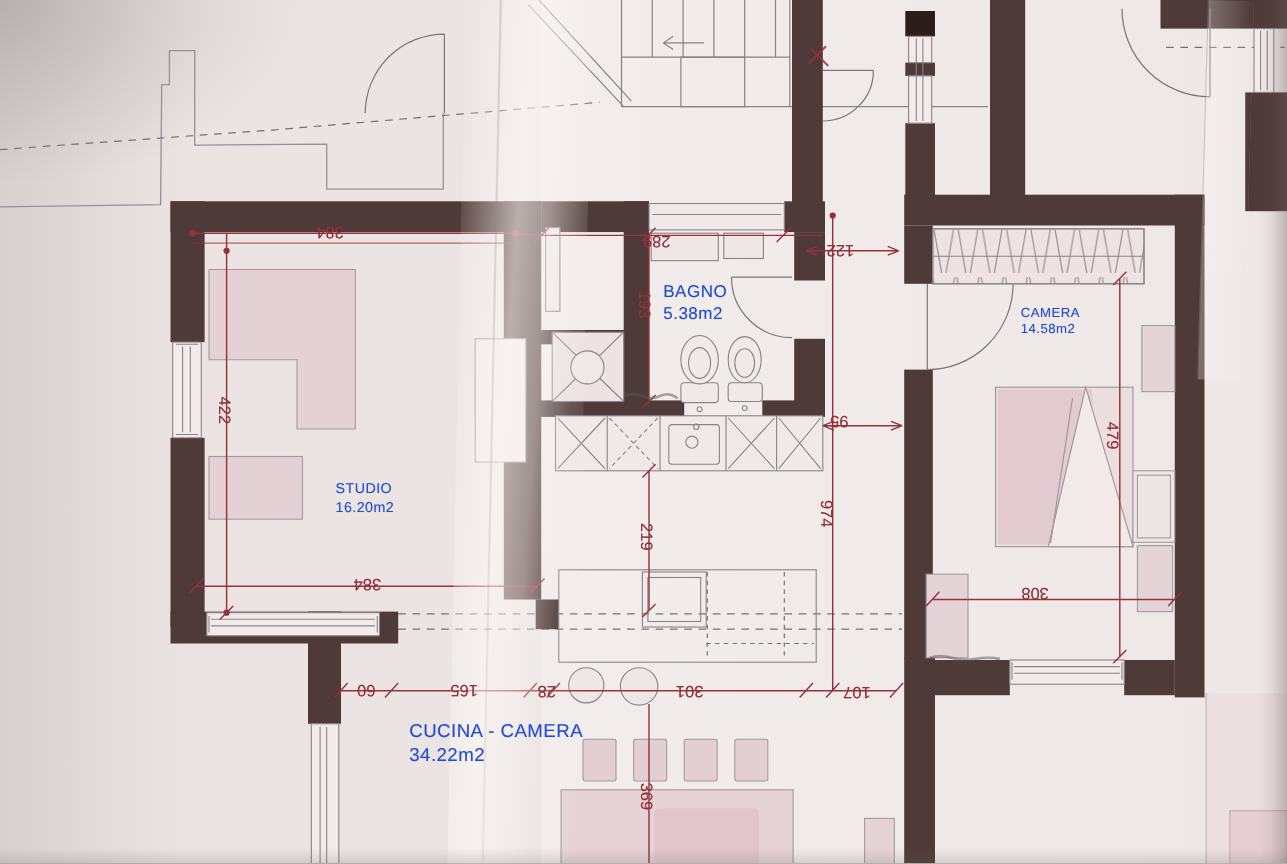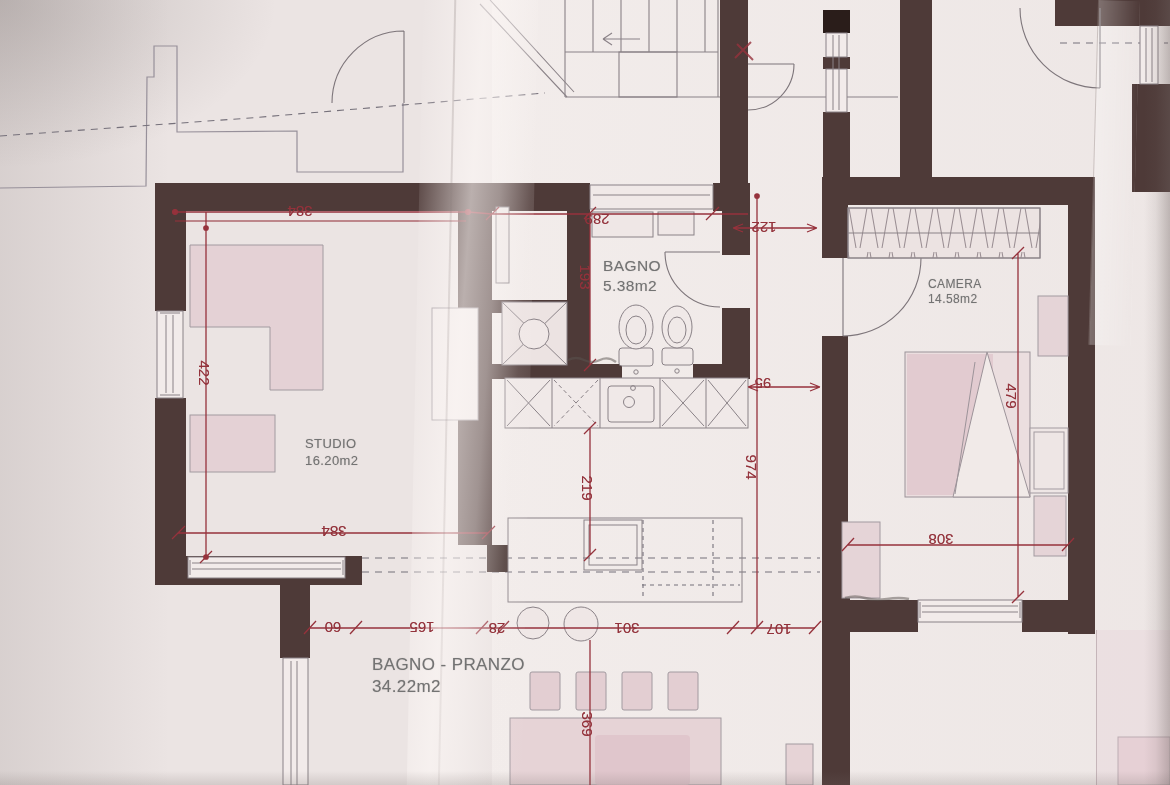--- a/index.html
+++ b/index.html
@@ -27,21 +27,21 @@
   .right-edge{position:absolute;right:0;top:0;width:26px;height:785px;
     background:linear-gradient(270deg,rgba(110,98,96,.38),rgba(110,98,96,.10) 55%,rgba(110,98,96,0));}
   .bottom-edge{position:absolute;left:0;bottom:0;width:100%;height:14px;
     background:linear-gradient(0deg,rgba(110,98,96,.20),rgba(110,98,96,0));}
   .br-band{position:absolute;left:1096px;top:630px;width:74px;height:155px;
     background:rgba(233,216,221,.55);border-left:1px solid rgba(160,140,146,.5);}
 
   svg#plan{position:absolute;left:0;top:0;}
 
   .labels-layer{position:absolute;inset:0;pointer-events:none;}
-  .room-label{position:absolute;color:#737373;line-height:1.28;letter-spacing:.4px;
+  .room-label{position:absolute;color:#1d4ed8;line-height:1.28;letter-spacing:.4px;
     text-shadow:0 0 1px rgba(91,88,86,.35);white-space:nowrap;}
   .dim{position:absolute;color:#93323b;font-size:15px;white-space:nowrap;
     text-shadow:0 0 .6px rgba(147,50,59,.55);}
   .flip{transform:translate(-50%,-50%) rotate(180deg);}
   .rot{transform:translate(-50%,-50%) rotate(90deg);}
 </style>
 </head>
 <body>
 
 <div id="stage">
@@ -281,21 +281,21 @@
       <div>BAGNO</div>
       <div>5.38m2</div>
     </div>
 
     <div class="room-label" style="left:928px;top:277px;font-size:12px">
       <div>CAMERA</div>
       <div>14.58m2</div>
     </div>
 
     <div class="room-label" style="left:372px;top:654px;font-size:17px">
-      <div>BAGNO - PRANZO</div>
+      <div>CUCINA - CAMERA</div>
       <div>34.22m2</div>
     </div>
 
     <span class="dim flip" style="left:300px;top:211px">384</span>
     <span class="dim flip" style="left:597px;top:219px">289</span>
     <span class="dim flip" style="left:764px;top:227px">122</span>
     <span class="dim flip" style="left:763px;top:383px">95</span>
     <span class="dim flip" style="left:334px;top:531px">384</span>
     <span class="dim flip" style="left:333px;top:627px">60</span>
     <span class="dim flip" style="left:422px;top:627px">165</span>

